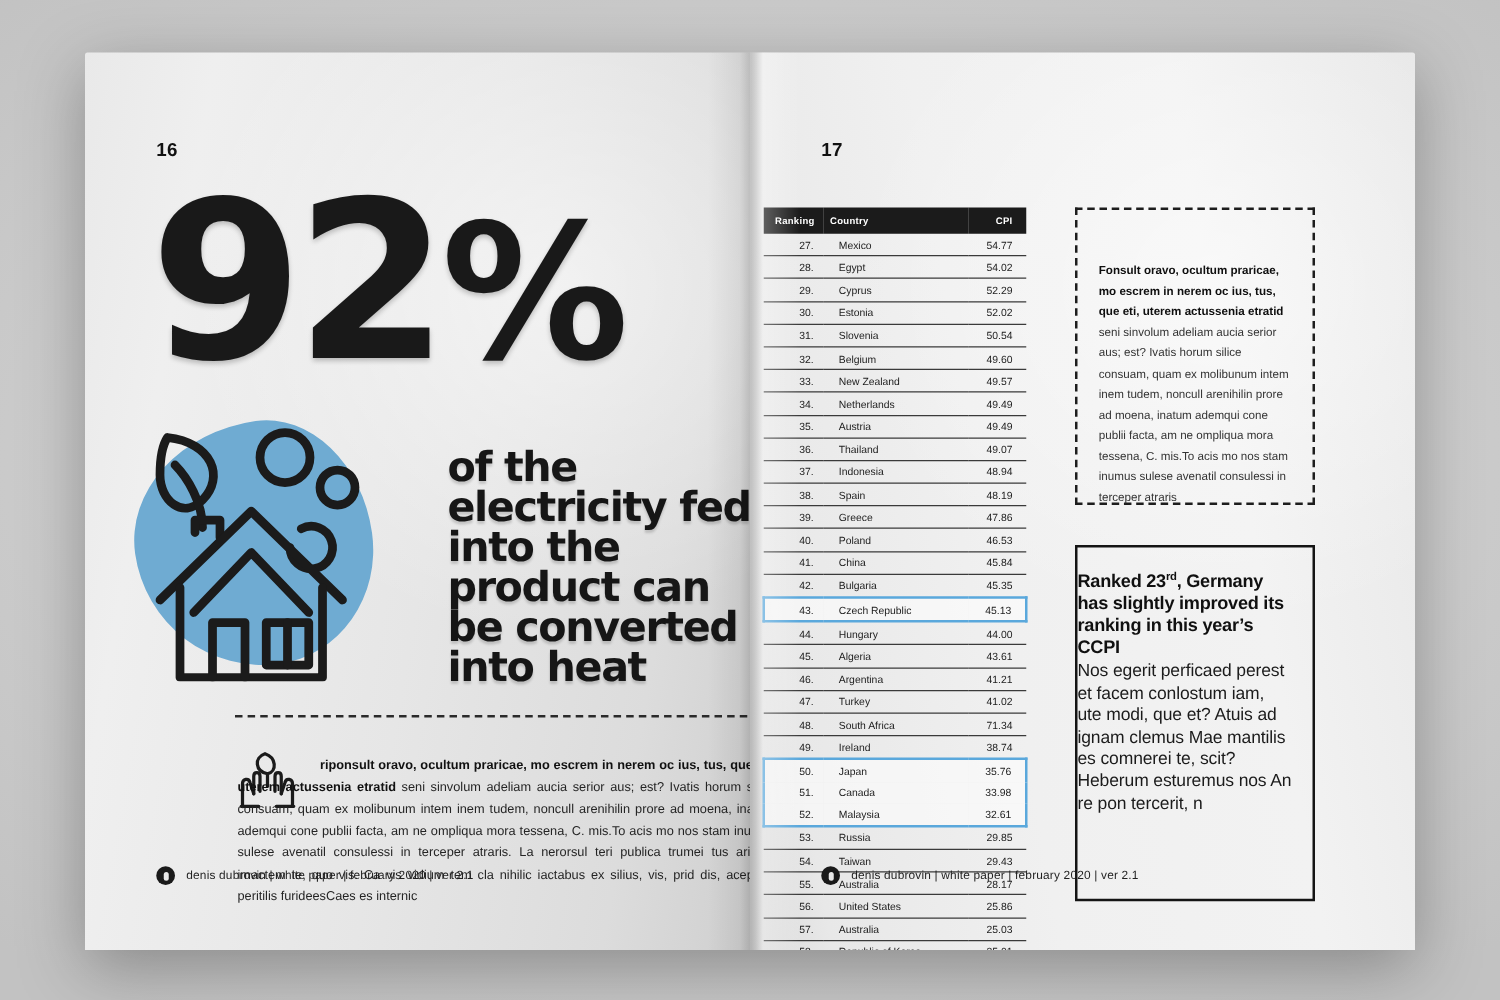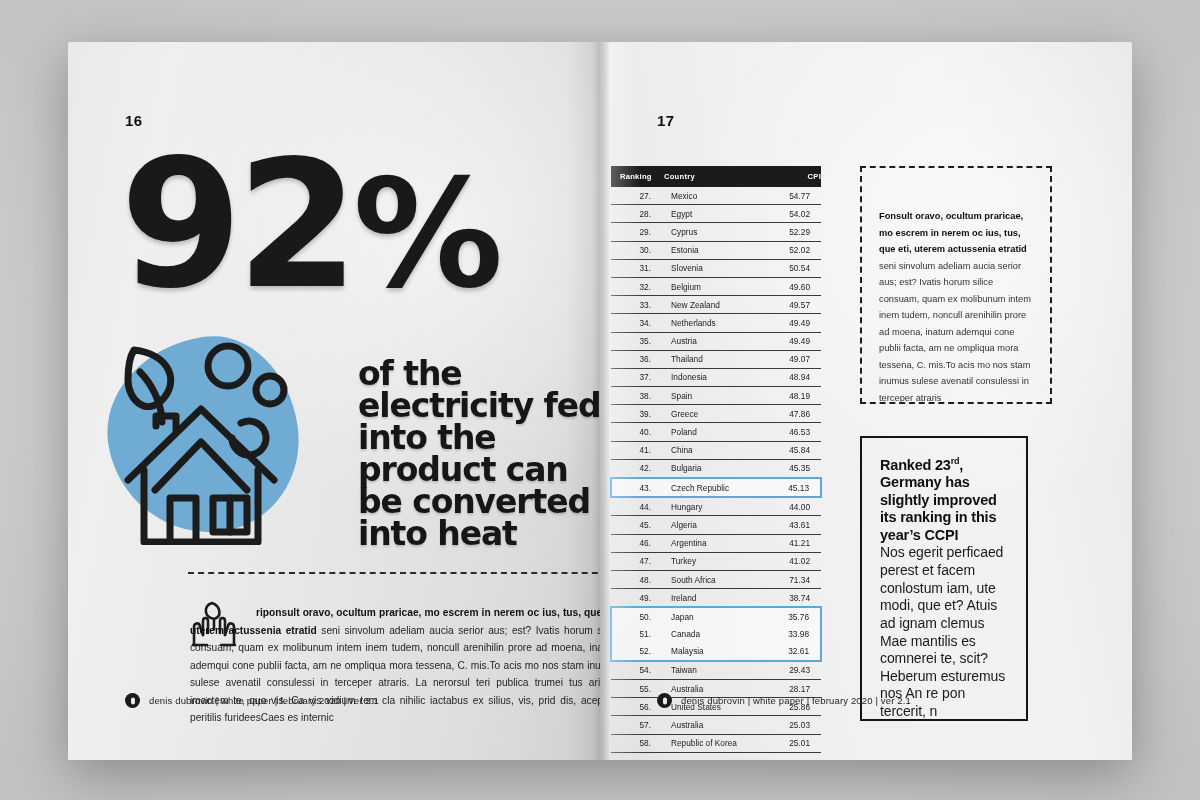--- a/index.html
+++ b/index.html
@@ -114,21 +114,21 @@
   
   .tablewrap { position: absolute; left: 10px; top: 124px; width: 212px; }
   .tbl { width: 100%; border-collapse: collapse; }
   .tbl thead th {
     background: #1b1b1b; color: #fff;
     font-size: 7.6px; font-weight: 700; letter-spacing: .25px;
     padding: 6px 0; text-align: left;
   }
   .tbl thead th.c-rank { padding-left: 9px; width: 48px; }
   .tbl thead th.c-country { padding-left: 5px; margin-left: 36px; }
-  .tbl thead th.c-cpi { text-align: right; width: 40px; }
+  .tbl thead th.c-cpi { text-align: right; padding-right: 11px; width: 40px; }
   .tbl tbody td {
     font-size: 8.3px; color: #1c1c1c; padding: 3.6px 0;
     border-bottom: 1px solid #3a3a3a;
   }
   .tbl tbody td.rank { text-align: right; width: 42px; padding-right: 8px; }
   .tbl tbody td.country { padding-left: 12px; }
   .tbl tbody td.cpi { text-align: right; padding-right: 11px; width: 46px; }
   .tbl tbody tr.hl td {
     border-top: 2px solid #5aa8dc; border-bottom: 2px solid #5aa8dc;
     background: rgba(255,255,255,.55);
@@ -140,22 +140,22 @@
 
   
   .dashbox {
     position: absolute; left: 260px; top: 124px; width: 192px; height: 238px;
     border: 2px dashed #1d1d1d; padding: 16px 15px 0 17px;
   }
   .dashbox p { font-size: 9.3px; line-height: 1.78; color: #333; margin-top: 24px; }
   .dashbox p b { font-weight: 700; color: #0f0f0f; }
 
   .solidbox {
-    position: absolute; left: 260px; top: 394px; width: 168px; height: 285px;
-    border: 2px solid #141414; padding: 18px 16px 0 18px;
+    position: absolute; left: 260px; top: 394px; width: 192px; height: 285px;
+    border: 2px solid #141414; padding: 18px 16px 0 0;
   }
   .solidbox .bx-head {
     font-size: 14.5px; font-weight: 800; line-height: 1.21;
     color: #101010; letter-spacing: -.2px;
   }
   .solidbox .bx-head sup { font-size: 9px; vertical-align: super; }
   .solidbox .bx-body {
     font-size: 14px; line-height: 1.26; color: #1b1b1b; letter-spacing: -.1px;
   }
 </style>
@@ -361,20 +361,25 @@
                 <td class="rank">51.</td>
                 <td class="country">Canada</td>
                 <td class="cpi">33.98</td>
               </tr>
               <tr class="hl hl-mid">
                 <td class="rank">52.</td>
                 <td class="country">Malaysia</td>
                 <td class="cpi">32.61</td>
               </tr>
               <tr>
+                <td class="rank">53.</td>
+                <td class="country">Russia</td>
+                <td class="cpi">29.85</td>
+              </tr>
+              <tr>
                 <td class="rank">54.</td>
                 <td class="country">Taiwan</td>
                 <td class="cpi">29.43</td>
               </tr>
               <tr>
                 <td class="rank">55.</td>
                 <td class="country">Australia</td>
                 <td class="cpi">28.17</td>
               </tr>
               <tr>

